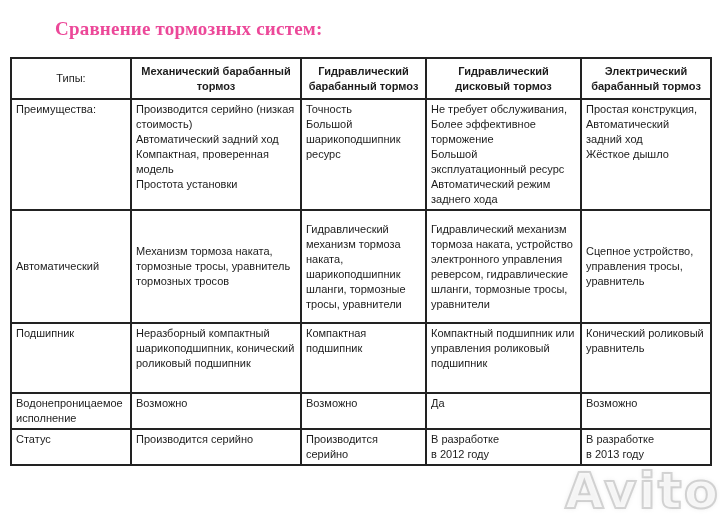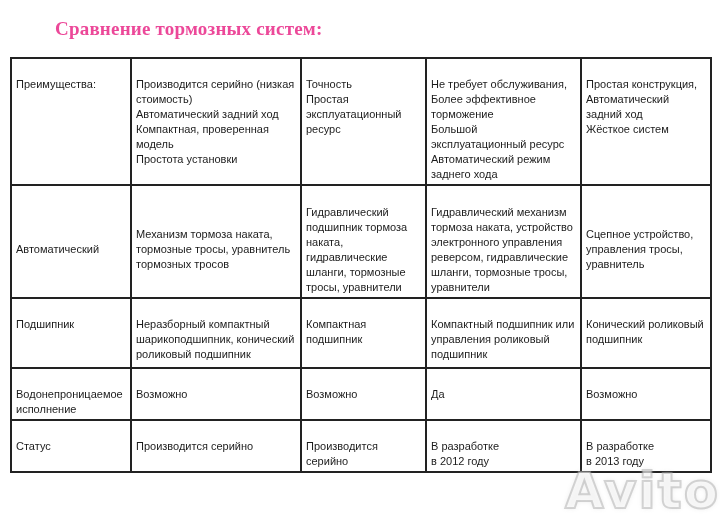--- a/index.html
+++ b/index.html
@@ -33,21 +33,21 @@
     top: 57px;
     width: 700px;
     border-collapse: collapse;
     table-layout: fixed;
     font-size: 11px;
     line-height: 15px;
     color: #1c1c1c;
   }
   table.cmp th, table.cmp td {
     border: 2px solid #222222;
-    padding: 18px 5px 2px 4px;
+    padding: 2px 5px 2px 4px;
     vertical-align: top;
     text-align: left;
     white-space: pre-line;
     overflow: hidden;
     word-wrap: break-word;
   }
   table.cmp tr.head th {
     text-align: center;
     vertical-align: middle;
     font-weight: bold;
@@ -91,53 +91,60 @@
   <table class="cmp">
     <colgroup>
       <col style="width:120px">
       <col style="width:170px">
       <col style="width:125px">
       <col style="width:155px">
       <col style="width:130px">
     </colgroup>
 
     <tbody>
+        <tr class="head">
+      <th class="corner">Типы:</th>
+      <th>Механический барабанный тормоз</th>
+      <th>Гидравлический барабанный тормоз</th>
+      <th>Гидравлический дисковый тормоз</th>
+      <th>Электрический барабанный тормоз</th>
+    </tr>
 
     <tr class="r-advant">
       <td>Преимущества:</td>
       <td>Производится серийно (низкая стоимость)
 Автоматический задний ход
 Компактная, проверенная модель
 Простота установки</td>
       <td>Точность
-Простая эксплуатационный ресурс</td>
+Большой шарикоподшипник ресурс</td>
       <td>Не требует обслуживания,
 Более эффективное торможение
 Большой эксплуатационный ресурс
 Автоматический режим заднего хода</td>
       <td>Простая конструкция,
 Автоматический задний ход
-Жёсткое систем</td>
+Жёсткое дышло</td>
     </tr>
 
     <tr class="r-access">
       <td>Автоматический</td>
       <td>Механизм тормоза наката, тормозные тросы, уравнитель тормозных тросов</td>
-      <td>Гидравлический подшипник тормоза наката, гидравлические шланги, тормозные тросы, уравнители</td>
+      <td>Гидравлический механизм тормоза наката, шарикоподшипник шланги, тормозные тросы, уравнители</td>
       <td>Гидравлический механизм тормоза наката, устройство электронного управления реверсом, гидравлические шланги, тормозные тросы, уравнители</td>
       <td>Сцепное устройство, управления тросы, уравнитель</td>
     </tr>
 
 
     <tr class="r-bearing">
       <td>Подшипник</td>
       <td>Неразборный компактный шарикоподшипник, конический роликовый подшипник</td>
       <td>Компактная подшипник</td>
       <td>Компактный подшипник или управления роликовый подшипник</td>
-      <td>Конический роликовый подшипник</td>
+      <td>Конический роликовый уравнитель</td>
     </tr>
 
 
     <tr class="r-water">
       <td>Водонепроницаемое исполнение</td>
       <td>Возможно</td>
       <td>Возможно</td>
       <td>Да</td>
       <td>Возможно</td>
     </tr>

